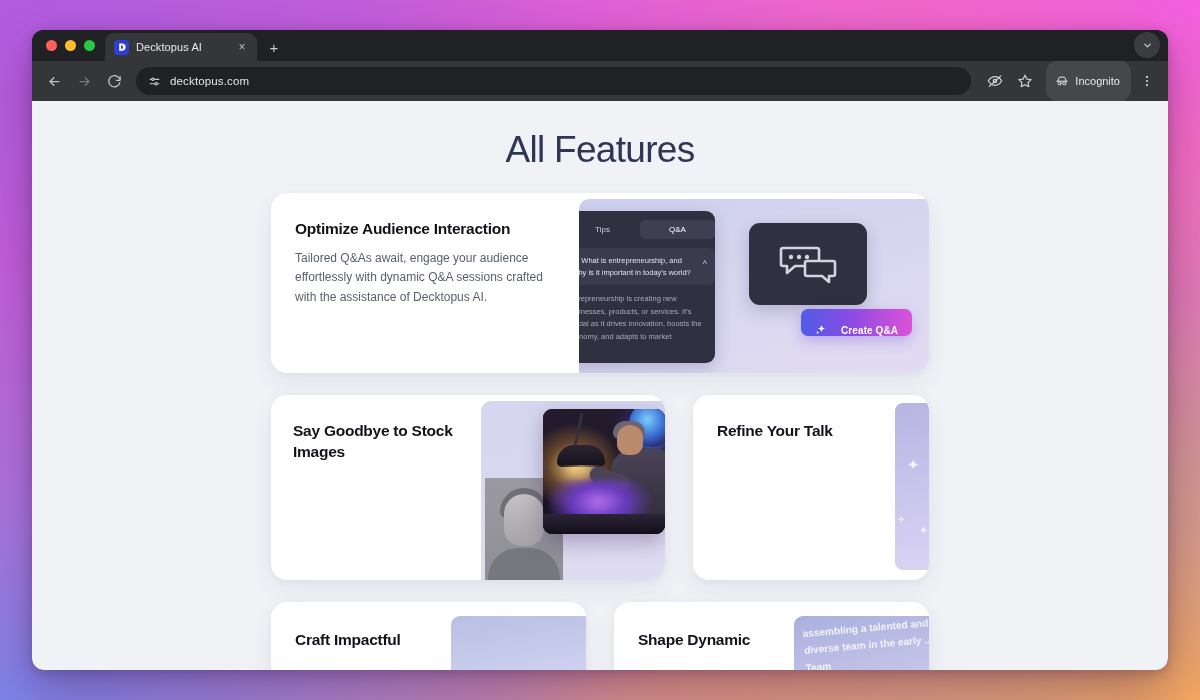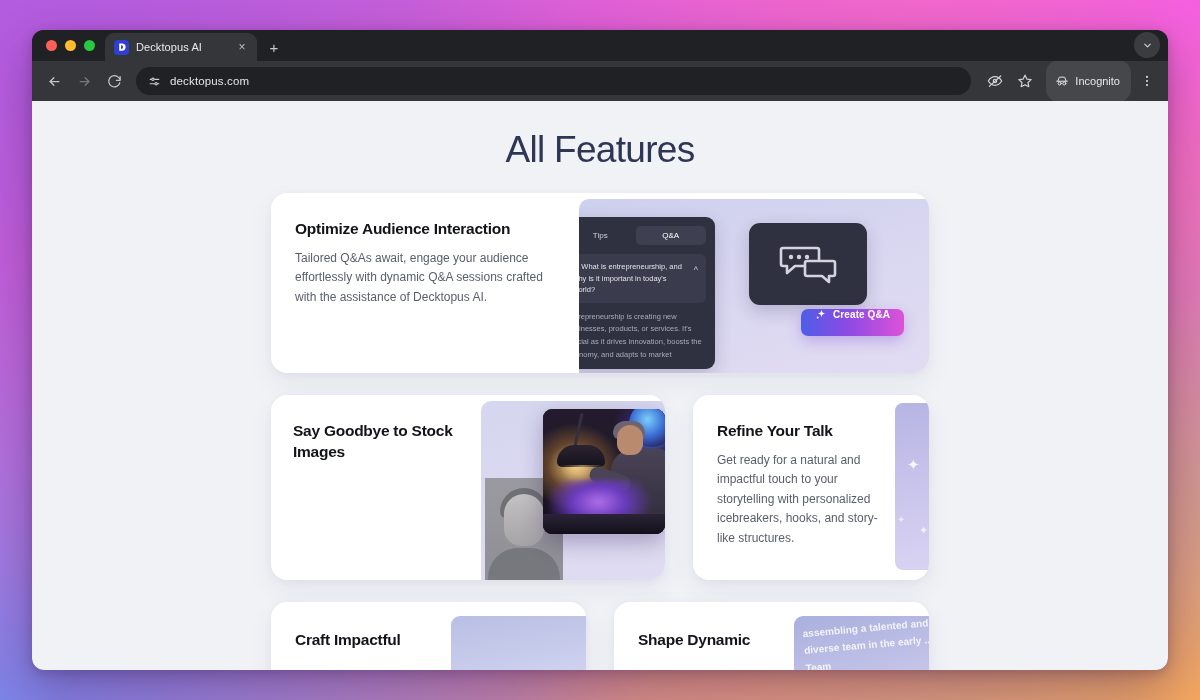--- a/index.html
+++ b/index.html
@@ -177,25 +177,25 @@
   .card-wide .media {
     flex: 1;
     margin: 6px 0 0 0;
     border-radius: 10px 0 0 0;
     background: linear-gradient(165deg, #cdd0ee 0%, #d8d6f0 45%, #e2dcf3 100%);
     position: relative; overflow: hidden;
   }
 
   
   .qa-panel {
-    position: absolute; left: -24px; top: 18px;
+    position: absolute; left: -24px; top: 12px;
     width: 160px; height: 152px;
     background: #2f3040;
     border-radius: 9px;
-    padding: 9px 9px 0 10px;
+    padding: 9px 0 0 10px;
     box-shadow: 0 6px 18px rgba(30,25,70,.2);
   }
   .qa-tabs { display: flex; gap: 0; margin-bottom: 9px; }
   .qa-tab {
     flex: 1; text-align: center;
     font-size: 8px; color: #cfd1da;
     padding: 5px 0; border-radius: 5px;
   }
   .qa-tab.active { background: #3e4052; color: #fff; }
   .qa-q {
@@ -214,21 +214,21 @@
     background: #2f3040;
     border-radius: 11px;
     display: flex; align-items: center; justify-content: center;
     box-shadow: 0 6px 18px rgba(30,25,70,.2);
   }
   .create-btn {
     position: absolute; left: 222px; top: 110px;
     height: 27px;
     border-radius: 7px;
     background: linear-gradient(90deg, #4f5de8 0%, #8b4ae4 45%, #dd52d8 100%);
-    display: flex; align-items: flex-start; gap: 6px;
+    display: flex; align-items: flex-end; gap: 14px;
     padding: 0 14px;
     box-shadow: 0 5px 14px rgba(120,60,210,.3);
   }
   .create-btn span { color: #fff; font-size: 10px; font-weight: 600; letter-spacing: .1px; }
 
   
   .row2 { display: flex; gap: 28px; margin-bottom: 22px; }
   .card-img { width: 492px; height: 185px; display: flex; position: relative; }
   .card-img .copy { width: 210px; padding: 26px 16px 0 22px; flex: none; }
   .card-img .media {
@@ -529,21 +529,20 @@
                 <div class="arm"></div>
                 <div class="desk-glow"></div>
                 <div class="desk"></div>
               </div>
             </div>
           </div>
 
           <div class="card card-refine">
             <div class="copy">
               <div class="card-title">Refine Your Talk</div>
-              <div class="card-body">Get ready for a natural and impactful touch to your storytelling with personalized icebreakers, hooks, and story-like structures.</div>
             </div>
             <div class="media">
               <span class="sparkle" style="left:12px; top:54px; font-size:15px;">✦</span>
               <span class="sparkle" style="left:2px; top:112px; font-size:10px; opacity:.6;">✦</span>
               <span class="sparkle" style="left:24px; top:122px; font-size:11px; opacity:.7;">✦</span>
             </div>
           </div>
 
         </div>
 

